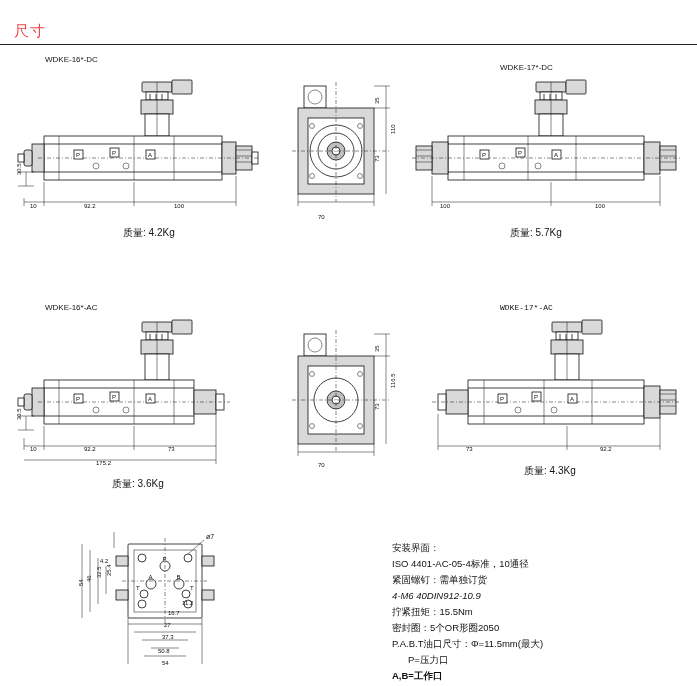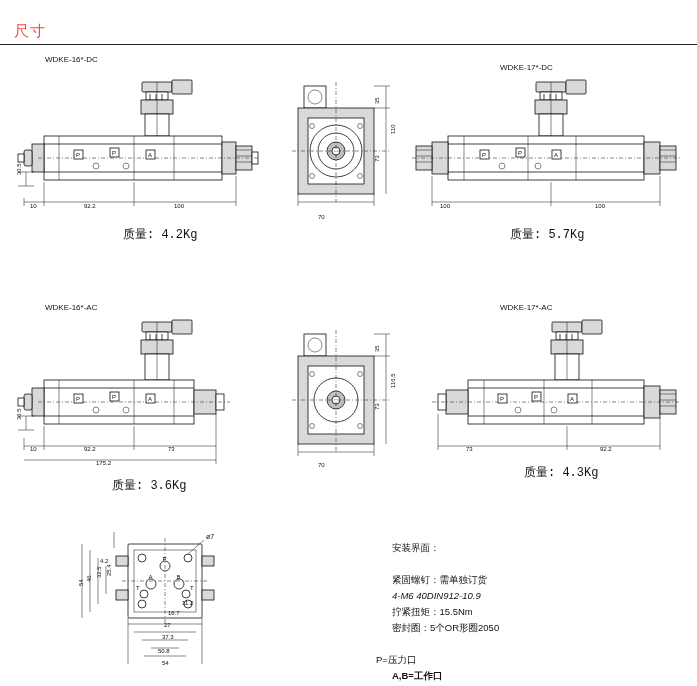--- a/index.html
+++ b/index.html
@@ -2,21 +2,21 @@
 <html><head>
 <meta charset="utf-8">
 <style>
   html,body{margin:0;padding:0;background:#ffffff;}
   body{width:697px;height:686px;position:relative;font-family:"Liberation Sans",sans-serif;color:#111;overflow:hidden;}
   .page{position:absolute;inset:0;}
   .title{position:absolute;left:14px;top:22px;font-size:15px;color:#ef4444;letter-spacing:1px;}
   .rule{position:absolute;left:0;top:44px;width:697px;height:1px;background:#222;}
   .lbl{position:absolute;font-size:8px;color:#111;white-space:nowrap;}
   .lbl.xs{font-size:6px;}
-  .cap{position:absolute;font-size:12px;color:#111;white-space:nowrap;font-family:Liberation Mono, monospace;}
+  .cap{position:absolute;font-size:10px;color:#111;white-space:nowrap;}
   .spec{position:absolute;font-size:9.5px;color:#111;white-space:nowrap;line-height:16px;}
   .fig{position:absolute;}
   svg{display:block;overflow:visible;}
   .ln{stroke:#111;stroke-width:.8;fill:none;}
   .thin{stroke:#111;stroke-width:.5;fill:none;}
   .dash{stroke:#111;stroke-width:.5;fill:none;stroke-dasharray:4 2 1 2;}
   .fillg{fill:#d9d9d9;stroke:#111;stroke-width:.8;}
   .fillw{fill:#ffffff;stroke:#111;stroke-width:.8;}
   .filld{fill:#bfbfbf;stroke:#111;stroke-width:.8;}
   .txt{font-family:"Liberation Sans",sans-serif;font-size:6px;fill:#111;}
@@ -227,21 +227,21 @@
       <line class="thin" x1="10" y1="142" x2="202" y2="142"></line>
     </svg>
   </div>
   <div class="lbl xs" style="left:16px;top:420px;transform:rotate(-90deg);transform-origin:left top;">30.5</div>
   <div class="lbl xs" style="left:30px;top:446px;">10</div>
   <div class="lbl xs" style="left:84px;top:446px;">92.2</div>
   <div class="lbl xs" style="left:168px;top:446px;">73</div>
   <div class="lbl xs" style="left:96px;top:460px;">175.2</div>
   <div class="cap" style="left:112px;top:477px;">质量: 3.6Kg</div>
 
-  <div class="lbl" style="left:500px;top:303px;">WDKE-17*-AC</div>
+  <div class="lbl" style="left:500px;top:303px;font-family:Liberation Mono, monospace;">WDKE-17*-AC</div>
 
   <div class="fig" style="left:290px;top:330px;">
     <svg width="110" height="130" viewBox="0 0 110 130">
       <rect class="fillw" x="14" y="4" width="22" height="22"></rect>
       <circle class="thin" cx="25" cy="15" r="7"></circle>
       <rect class="fillg" x="8" y="26" width="76" height="88"></rect>
       <rect class="fillw" x="18" y="36" width="56" height="68"></rect>
       <circle class="fillw" cx="46" cy="70" r="22"></circle>
       <circle class="filld" cx="46" cy="70" r="9"></circle>
       <circle class="fillw" cx="46" cy="70" r="4"></circle>
@@ -365,21 +365,23 @@
   <div class="lbl xs" style="left:78px;top:586px;transform:rotate(-90deg);transform-origin:left top;">54</div>
 
   <div class="lbl xs" style="left:182px;top:600px;">11.2</div>
   <div class="lbl xs" style="left:168px;top:610px;">16.7</div>
   <div class="lbl xs" style="left:164px;top:622px;">27</div>
   <div class="lbl xs" style="left:162px;top:634px;">37.3</div>
   <div class="lbl xs" style="left:158px;top:648px;">50.8</div>
   <div class="lbl xs" style="left:162px;top:660px;">54</div>
 
   <div class="spec" style="left:392px;top:540px;">安装界面：</div>
+  <div class="spec" style="left:392px;top:556px;">ISO 4401-AC-05-4标准，10通径</div>
   <div class="spec" style="left:392px;top:572px;">紧固螺钉：需单独订货</div>
   <div class="spec" style="left:392px;top:588px;font-style:italic;">4-M6 40DIN912-10.9</div>
   <div class="spec" style="left:392px;top:604px;">拧紧扭矩：15.5Nm</div>
   <div class="spec" style="left:392px;top:620px;">密封圈：5个OR形圈2050</div>
-  <div class="spec" style="left:376px;top:652px;">P=压力口</div>
+  <div class="spec" style="left:392px;top:636px;">P.A.B.T油口尺寸：Φ=11.5mm(最大)</div>
+  <div class="spec" style="left:408px;top:652px;">P=压力口</div>
   <div class="spec" style="left:392px;top:668px;font-weight:bold;">A,B=工作口</div>
   <div class="spec" style="left:392px;top:684px;">T=回油口</div>
 
 </div>
 
 </body></html>

